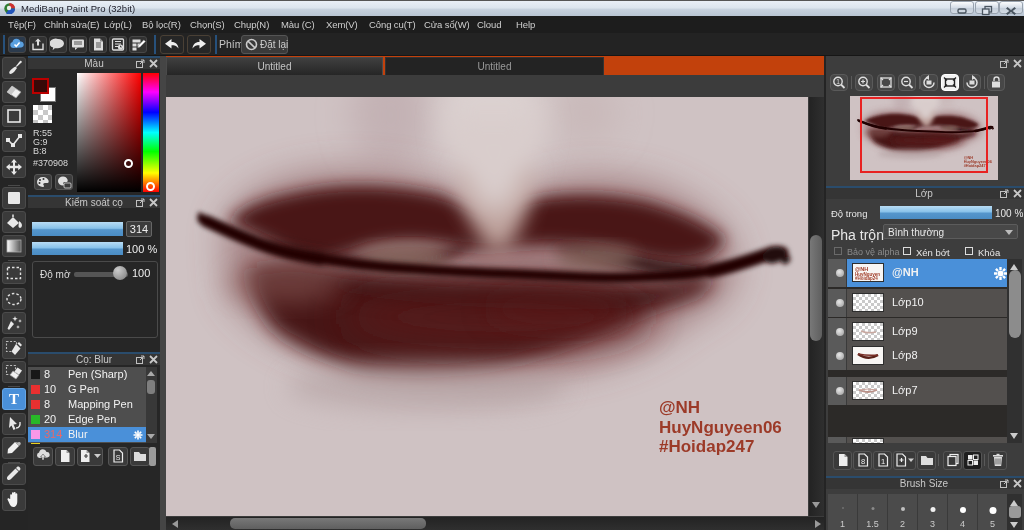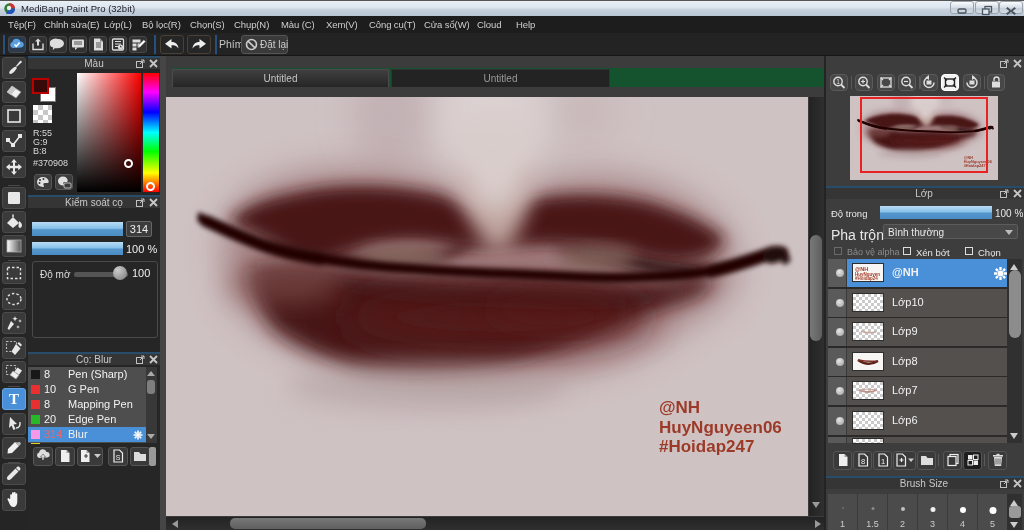--- a/index.html
+++ b/index.html
@@ -42,21 +42,21 @@
   background-size: 6px 6px; overflow:hidden; }
 .bluebar { background: linear-gradient(#b8dcf4, #88c2ea 45%, #5596cc 55%, #4a8cc4); }
 .brow { position:relative; height:15px; line-height:15px; overflow:hidden; }
 .brow i { position:absolute; left:3px; top:3px; width:9px; height:9px; }
 .brow b { position:absolute; left:16px; font-weight:normal; }
 .brow span { position:absolute; left:40px; }
 .lbtn { width:20px; height:19px; background:#3a3a3a; border:1px solid #555;
   border-radius:3px; text-align:center; }
 
 #canvasarea { left:166px; top:56px; width:658px; height:474px; background:#3c3c3c; }
-#tabstrip { left:6px; top:0; width:658px; height:19px; background:#14532d;margin-top:12px; }
+#tabstrip { left:0; top:0; width:658px; height:19px; background:#c2410c; }
 .tab { top:1px; height:18px; font-size:10px; text-align:center; line-height:18px; }
 #canvas { left:0; top:41px; width:642px; height:419px; }
 
 #rightdock { left:824px; top:56px; width:200px; height:474px; background:#3d3d3d; }
 .rbtn { background:#474747; border:1px solid #5a5a5a; border-radius:4px; }
 .lrow { position:absolute; left:0; width:179px; height:28px; background:#53504e; }
 .eyecol { position:absolute; left:0; top:0; width:19px; height:28px; background:#5a5a5a;
   border-right:1px solid #3a3a3a; }
 .eyedot { position:absolute; left:8px; top:10px; width:8px; height:8px; border-radius:50%;
   background:radial-gradient(circle at 40% 35%, #e8e8e8, #9a9a9a); }
@@ -567,21 +567,21 @@
       <div class="abs" style="left:7px;top:41px;font-size:14px;color:#e8e8e8">Pha trộn</div>
       <div class="abs" style="left:59px;top:38px;width:135px;height:15px;background:#484848;border:1px solid #5c5c5c;border-radius:2px">
         <span style="position:absolute;left:4px;top:2px;font-size:10px;color:#e8e8e8">Bình thường</span>
         <div class="abs" style="right:4px;top:5px;width:0;height:0;border:4px solid transparent;border-top:5px solid #bbb"></div>
       </div>
       <div class="abs" style="left:10px;top:61px;width:8px;height:8px;border:1px solid #6a6a6a"></div>
       <div class="abs" style="left:23px;top:61px;font-size:9px;color:#8a8a8a">Bảo vệ alpha</div>
       <div class="abs" style="left:79px;top:61px;width:8px;height:8px;border:1px solid #ddd"></div>
       <div class="abs" style="left:92px;top:61px;font-size:9.5px;color:#e8e8e8">Xén bớt</div>
       <div class="abs" style="left:141px;top:61px;width:8px;height:8px;border:1px solid #ddd"></div>
-      <div class="abs" style="left:154px;top:61px;font-size:9.5px;color:#e8e8e8">Chọn</div>
+      <div class="abs" style="left:154px;top:61px;font-size:9.5px;color:#e8e8e8">Khóa</div>
       <div class="abs" id="layerlist" style="left:4px;top:73px;width:179px;height:184px;background:#2c2a28">
         <div class="lrow" style="top:0;background:#4a90d9">
           <div class="eyecol"></div>
             <div class="eyedot"></div>
           <div class="lthumb"><svg width="30" height="17" viewBox="0 0 30 17">
                 <rect width="30" height="17" fill="#f8f6f4"></rect>
                 <text x="2" y="7" font-size="5.5" font-weight="bold" fill="#a03c28">@NH</text>
                 <text x="2" y="12" font-size="4.5" font-weight="bold" fill="#a03c28">HuyNguyen</text>
                 <text x="2" y="16" font-size="4.5" font-weight="bold" fill="#a03c28">#Hoidap24</text>
               </svg></div>
@@ -600,44 +600,38 @@
           <div class="lname">Lớp10</div>
         </div>
         <div class="lrow" style="top:59px">
           <div class="eyecol"></div>
             <div class="eyedot"></div>
           <div class="lthumb checkerT"><svg width="30" height="17" viewBox="0 0 30 17">
                 <path d="M8 8 q7 3 15 1" stroke="#c8a8a0" stroke-width="1.5" fill="none"></path>
               </svg></div>
           <div class="lname">Lớp9</div>
         </div>
-        <div class="lrow" style="top:89px">
+        <div class="lrow" style="top:83px">
           <div class="eyecol"></div>
             <div class="eyedot"></div>
           <div class="lthumb" style="background:#f8f6f4"><svg width="30" height="17" viewBox="0 0 30 17">
                 <path d="M5 7 q10 7 20 1" stroke="#5a2018" stroke-width="2.5" fill="none"></path>
                 <path d="M5 7 q10 2 20 1" stroke="#7a3028" stroke-width="1.5" fill="none"></path>
               </svg></div>
           <div class="lname">Lớp8</div>
         </div>
         <div class="lrow" style="top:118px">
           <div class="eyecol"></div>
             <div class="eyedot"></div>
           <div class="lthumb checkerT"><svg width="30" height="17" viewBox="0 0 30 17">
                 <path d="M6 8 q9 4 18 0" stroke="#b89088" stroke-width="1.8" fill="none"></path>
                 <path d="M6 8 q9 -2 18 0" stroke="#c8a098" stroke-width="1" fill="none"></path>
               </svg></div>
           <div class="lname">Lớp7</div>
         </div>
-        <div class="lrow" style="top:148px">
-          <div class="eyecol"></div>
-            <div class="eyedot"></div>
-          <div class="lthumb checkerT"></div>
-          <div class="lname">Lớp6</div>
-        </div>
         <div class="lrow" style="top:178px;height:6px">
           <div class="eyecol" style="height:6px"></div>
           <div class="lthumb checkerT" style="top:2px;height:4px"></div>
         </div>
       </div>
       <div class="abs" style="left:183px;top:73px;width:15px;height:184px;background:#303030">
         <div class="abs" style="left:3px;top:3px;width:0;height:0;border:4.5px solid transparent;border-bottom:6px solid #ccc;margin-top:-2px"></div>
         <div class="abs" style="left:1.5px;top:11px;width:12px;height:68px;border-radius:6px;background:#8c8c8c"></div>
         <div class="abs" style="left:3px;top:174px;width:0;height:0;border:4.5px solid transparent;border-top:6px solid #ccc"></div>
       </div>

